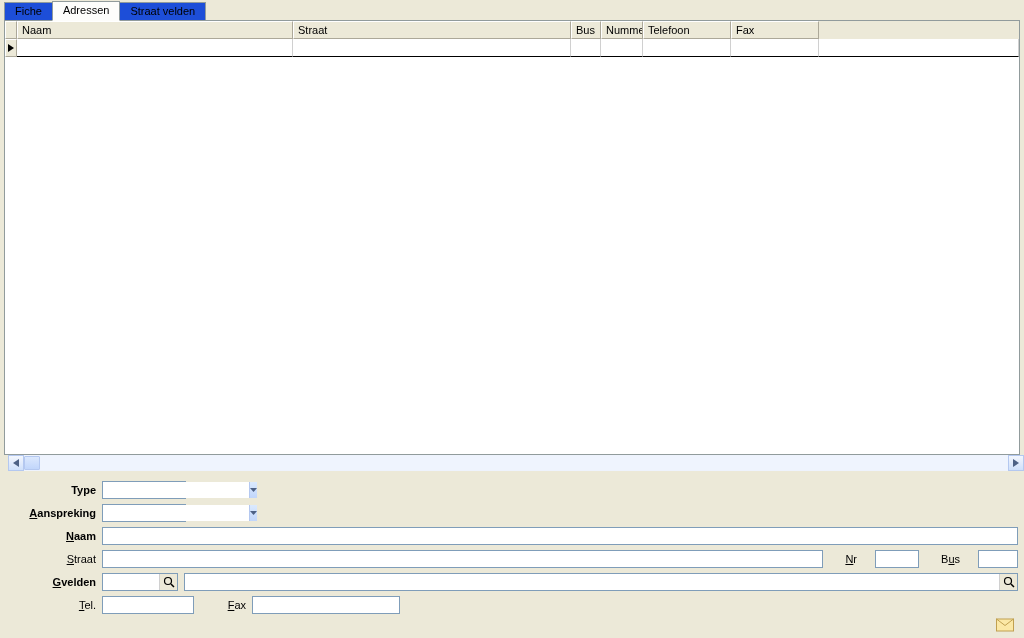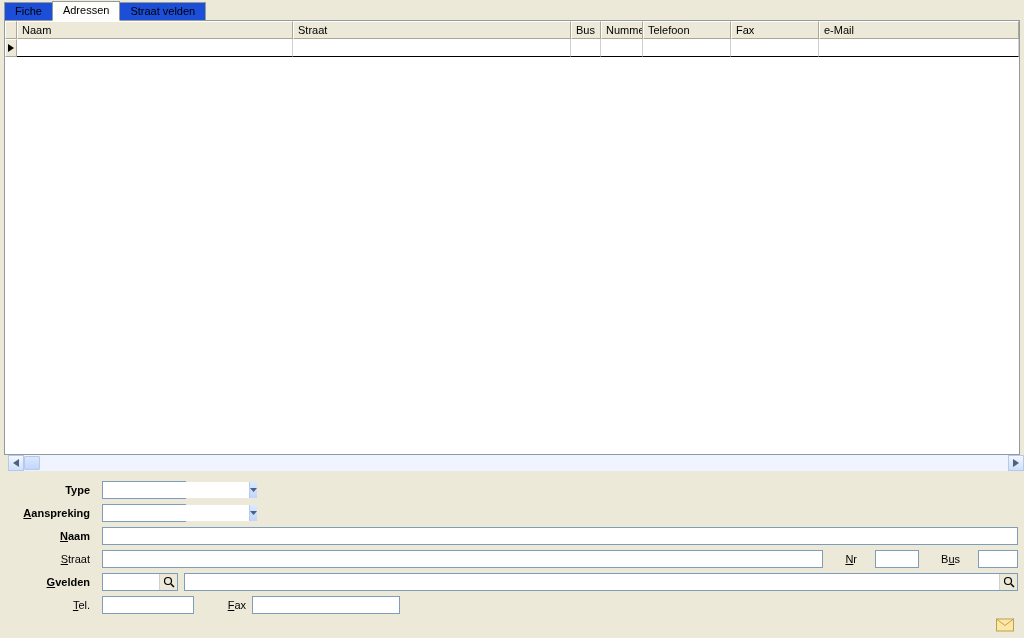--- a/index.html
+++ b/index.html
@@ -125,21 +125,21 @@
 }
 .form-row {
   display: flex;
   align-items: center;
   margin-bottom: 5px;
   min-height: 18px;
 }
 .lbl {
   width: 96px;
   text-align: right;
-  padding-right: 12px;
+  padding-right: 6px;
 }
 .lbl u { text-decoration: underline; }
 .lbl-bold { font-weight: bold; }
 .combo {
   width: 84px;
   height: 18px;
   border: 1px solid #7f9db9;
   background: #fff;
   display: flex;
 }
@@ -194,21 +194,20 @@
 
 <div class="grid-area">
   <div class="grid-header">
     <div class="grid-corner"></div>
     <div class="grid-col" style="width:276px">Naam</div>
     <div class="grid-col" style="width:278px">Straat</div>
     <div class="grid-col" style="width:30px">Bus</div>
     <div class="grid-col" style="width:42px">Nummer</div>
     <div class="grid-col" style="width:88px">Telefoon</div>
     <div class="grid-col" style="width:88px">Fax</div>
-    <div class="grid-col" style="flex:1">e-Mail</div>
   </div>
   <div class="grid-row">
     <div class="row-indicator">
       <svg viewBox="0 0 6 8">
           <polygon points="0,0 6,4 0,8" fill="#000"></polygon>
         </svg>
     </div>
     <div class="grid-cell" style="width:276px"></div>
     <div class="grid-cell" style="width:278px"></div>
     <div class="grid-cell" style="width:30px"></div>

